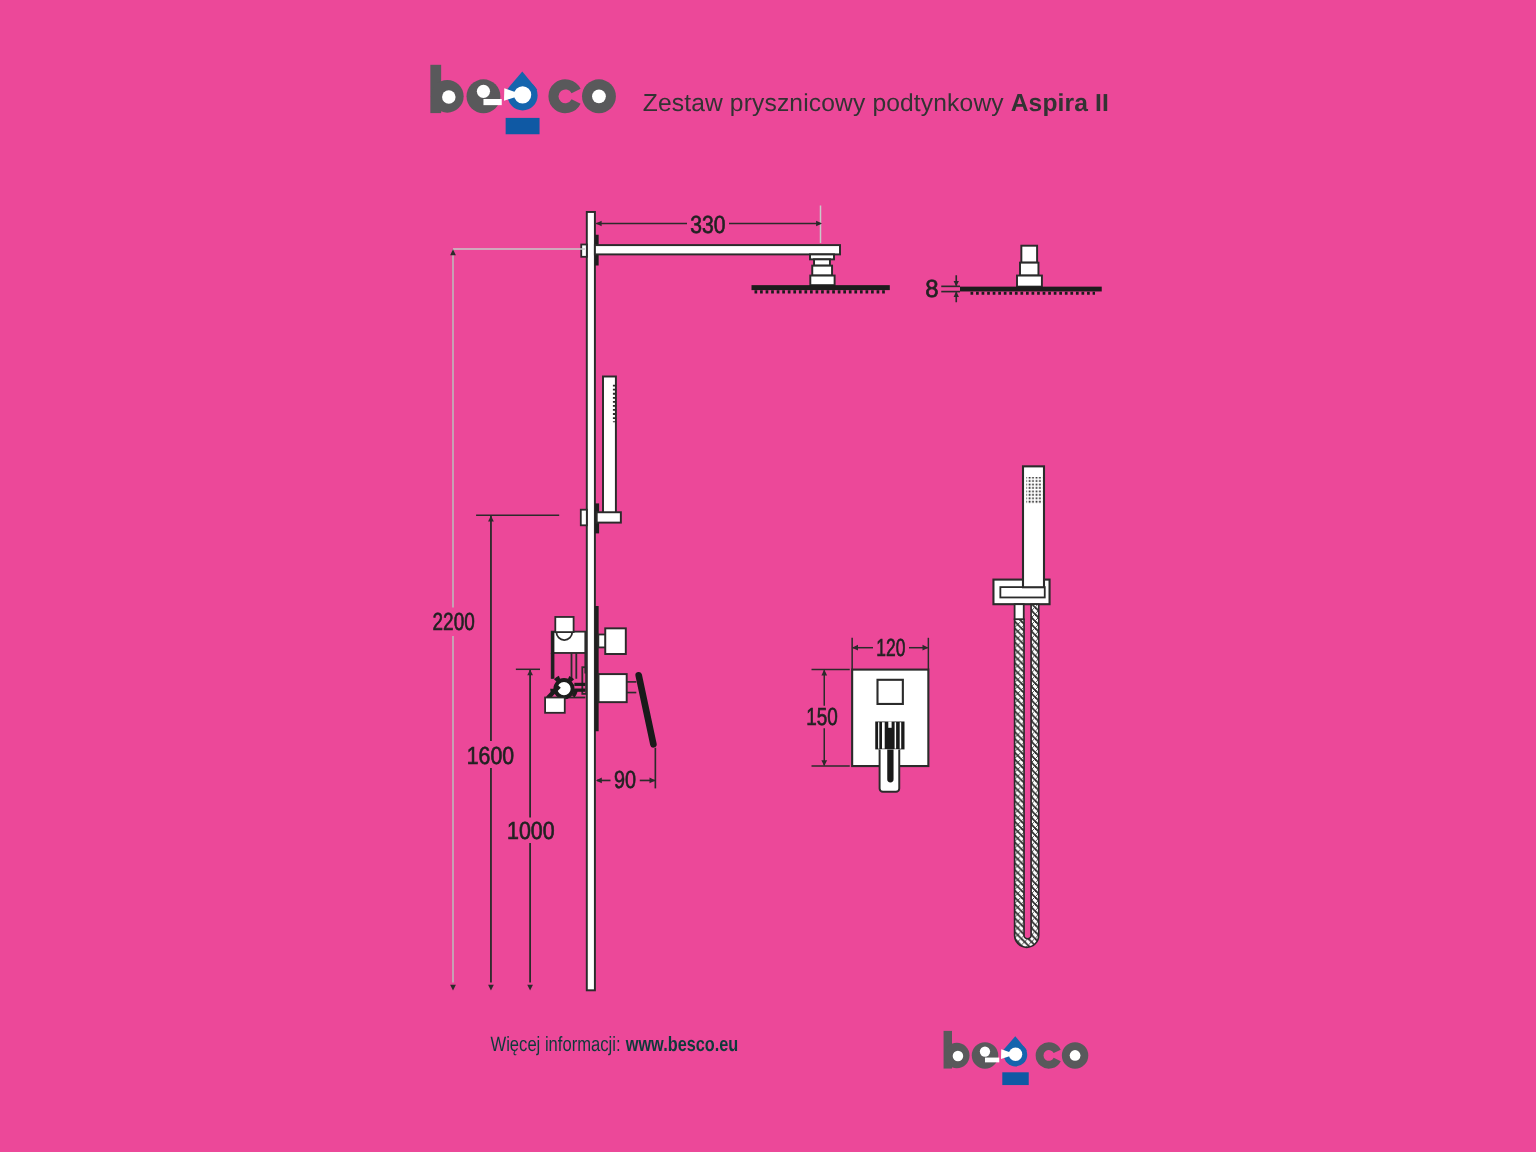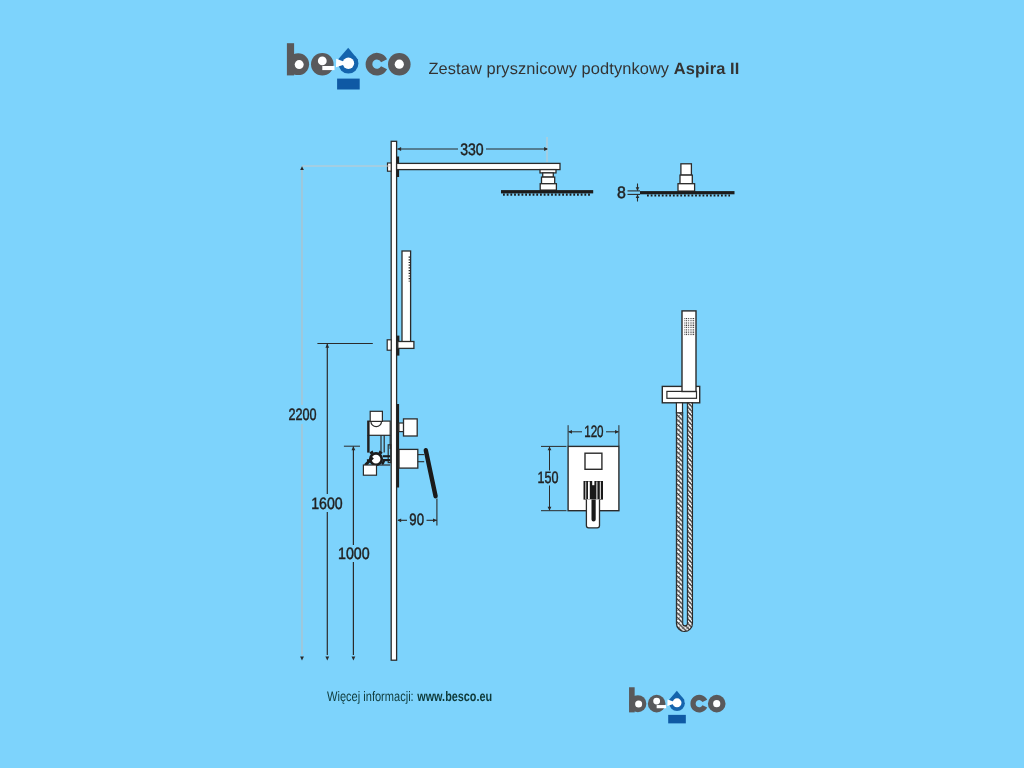--- a/index.html
+++ b/index.html
@@ -1,16 +1,16 @@
 <!DOCTYPE html>
 <html><head>
 <meta charset="utf-8">
 <style>
   html,body{margin:0;padding:0;background:#ffffff;}
-  #page{position:relative;width:1024px;height:768px;background:#7dd3fc;overflow:hidden;}
+  #page{position:relative;width:1024px;height:768px;background:#ec4899;overflow:hidden;}
   svg{display:block;}
   text{font-family:"Liberation Sans",sans-serif;}
 </style>
 </head>
 <body>
 <div id="page">
 <svg width="1024" height="768" viewBox="0 0 1024 768" xmlns="http://www.w3.org/2000/svg" xmlns:xlink="http://www.w3.org/1999/xlink" text-rendering="geometricPrecision">
 <defs>
   <pattern id="br" width="4.6" height="4.6" patternUnits="userSpaceOnUse">
     <rect width="4.6" height="4.6" fill="#ffffff"></rect>

